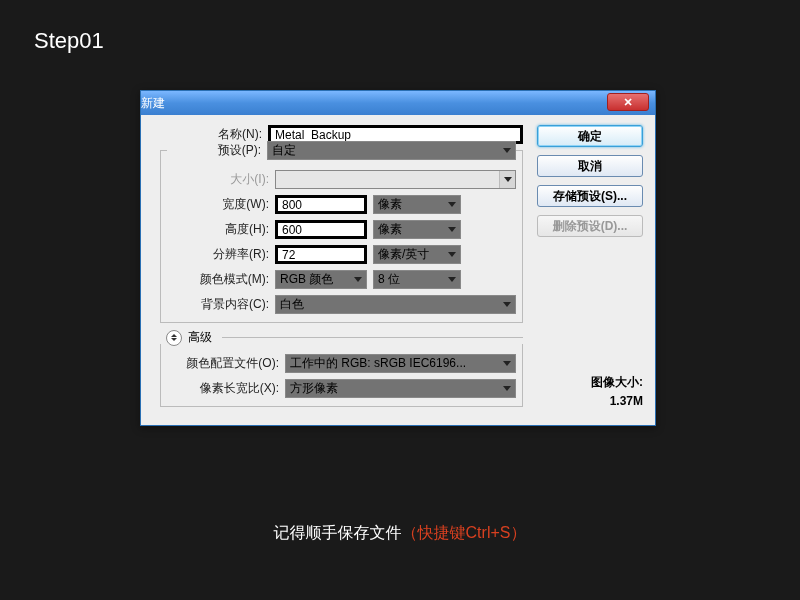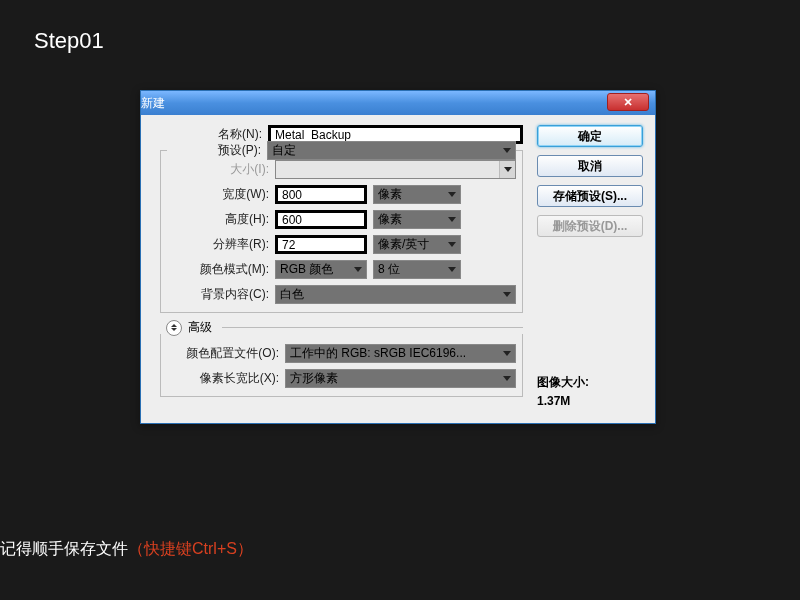--- a/index.html
+++ b/index.html
@@ -144,30 +144,30 @@
     border: 1px solid #3a9fd8;
     box-shadow: 0 0 0 1px #8fd4f7 inset, 0 0 3px #5ab8e8;
     background: linear-gradient(to bottom, #fff, #d6ecf8);
   }
   .btn.disabled {
     color: #999;
     background: linear-gradient(to bottom, #f6f6f6, #e6e6e6);
     border-color: #bbb;
   }
   .size-info {
-    text-align: left;
+    text-align: right;
     font-size: 12px;
     margin-top: 128px;
     line-height: 1.6;
   }
   .footnote {
     position: absolute;
-    bottom: 40px;
+    bottom: 56px;
     width: 100%;
-    text-align: left;
+    text-align: center;
     font-size: 16px;
     color: #fff;
   }
   .footnote .red { color: #d84020; }
 </style>
 </head>
 <body>
 
 <div class="step-label">Step01</div>
 
@@ -182,21 +182,21 @@
     <div class="form-col">
 
       <div class="row">
         <div class="row-label">名称(N):</div>
         <input class="field-text wide" value="Metal_Backup" style="">
       </div>
 
       <div class="group">
         <div class="group-notch"></div>
 
-        <div class="row" style="margin-top:-18px; margin-bottom:0;">
+        <div class="row" style="margin-top:-18px; margin-bottom:10px;">
           <div class="row-label" style="width:100px; background:#eeeeee; padding-left:4px;">预设(P):</div>
           <div class="sel wide">
             <span>自定</span>
             <span class="sel-arrow">
                 <span class="tri-down"></span>
               </span>
           </div>
         </div>
 
         <div class="row">

